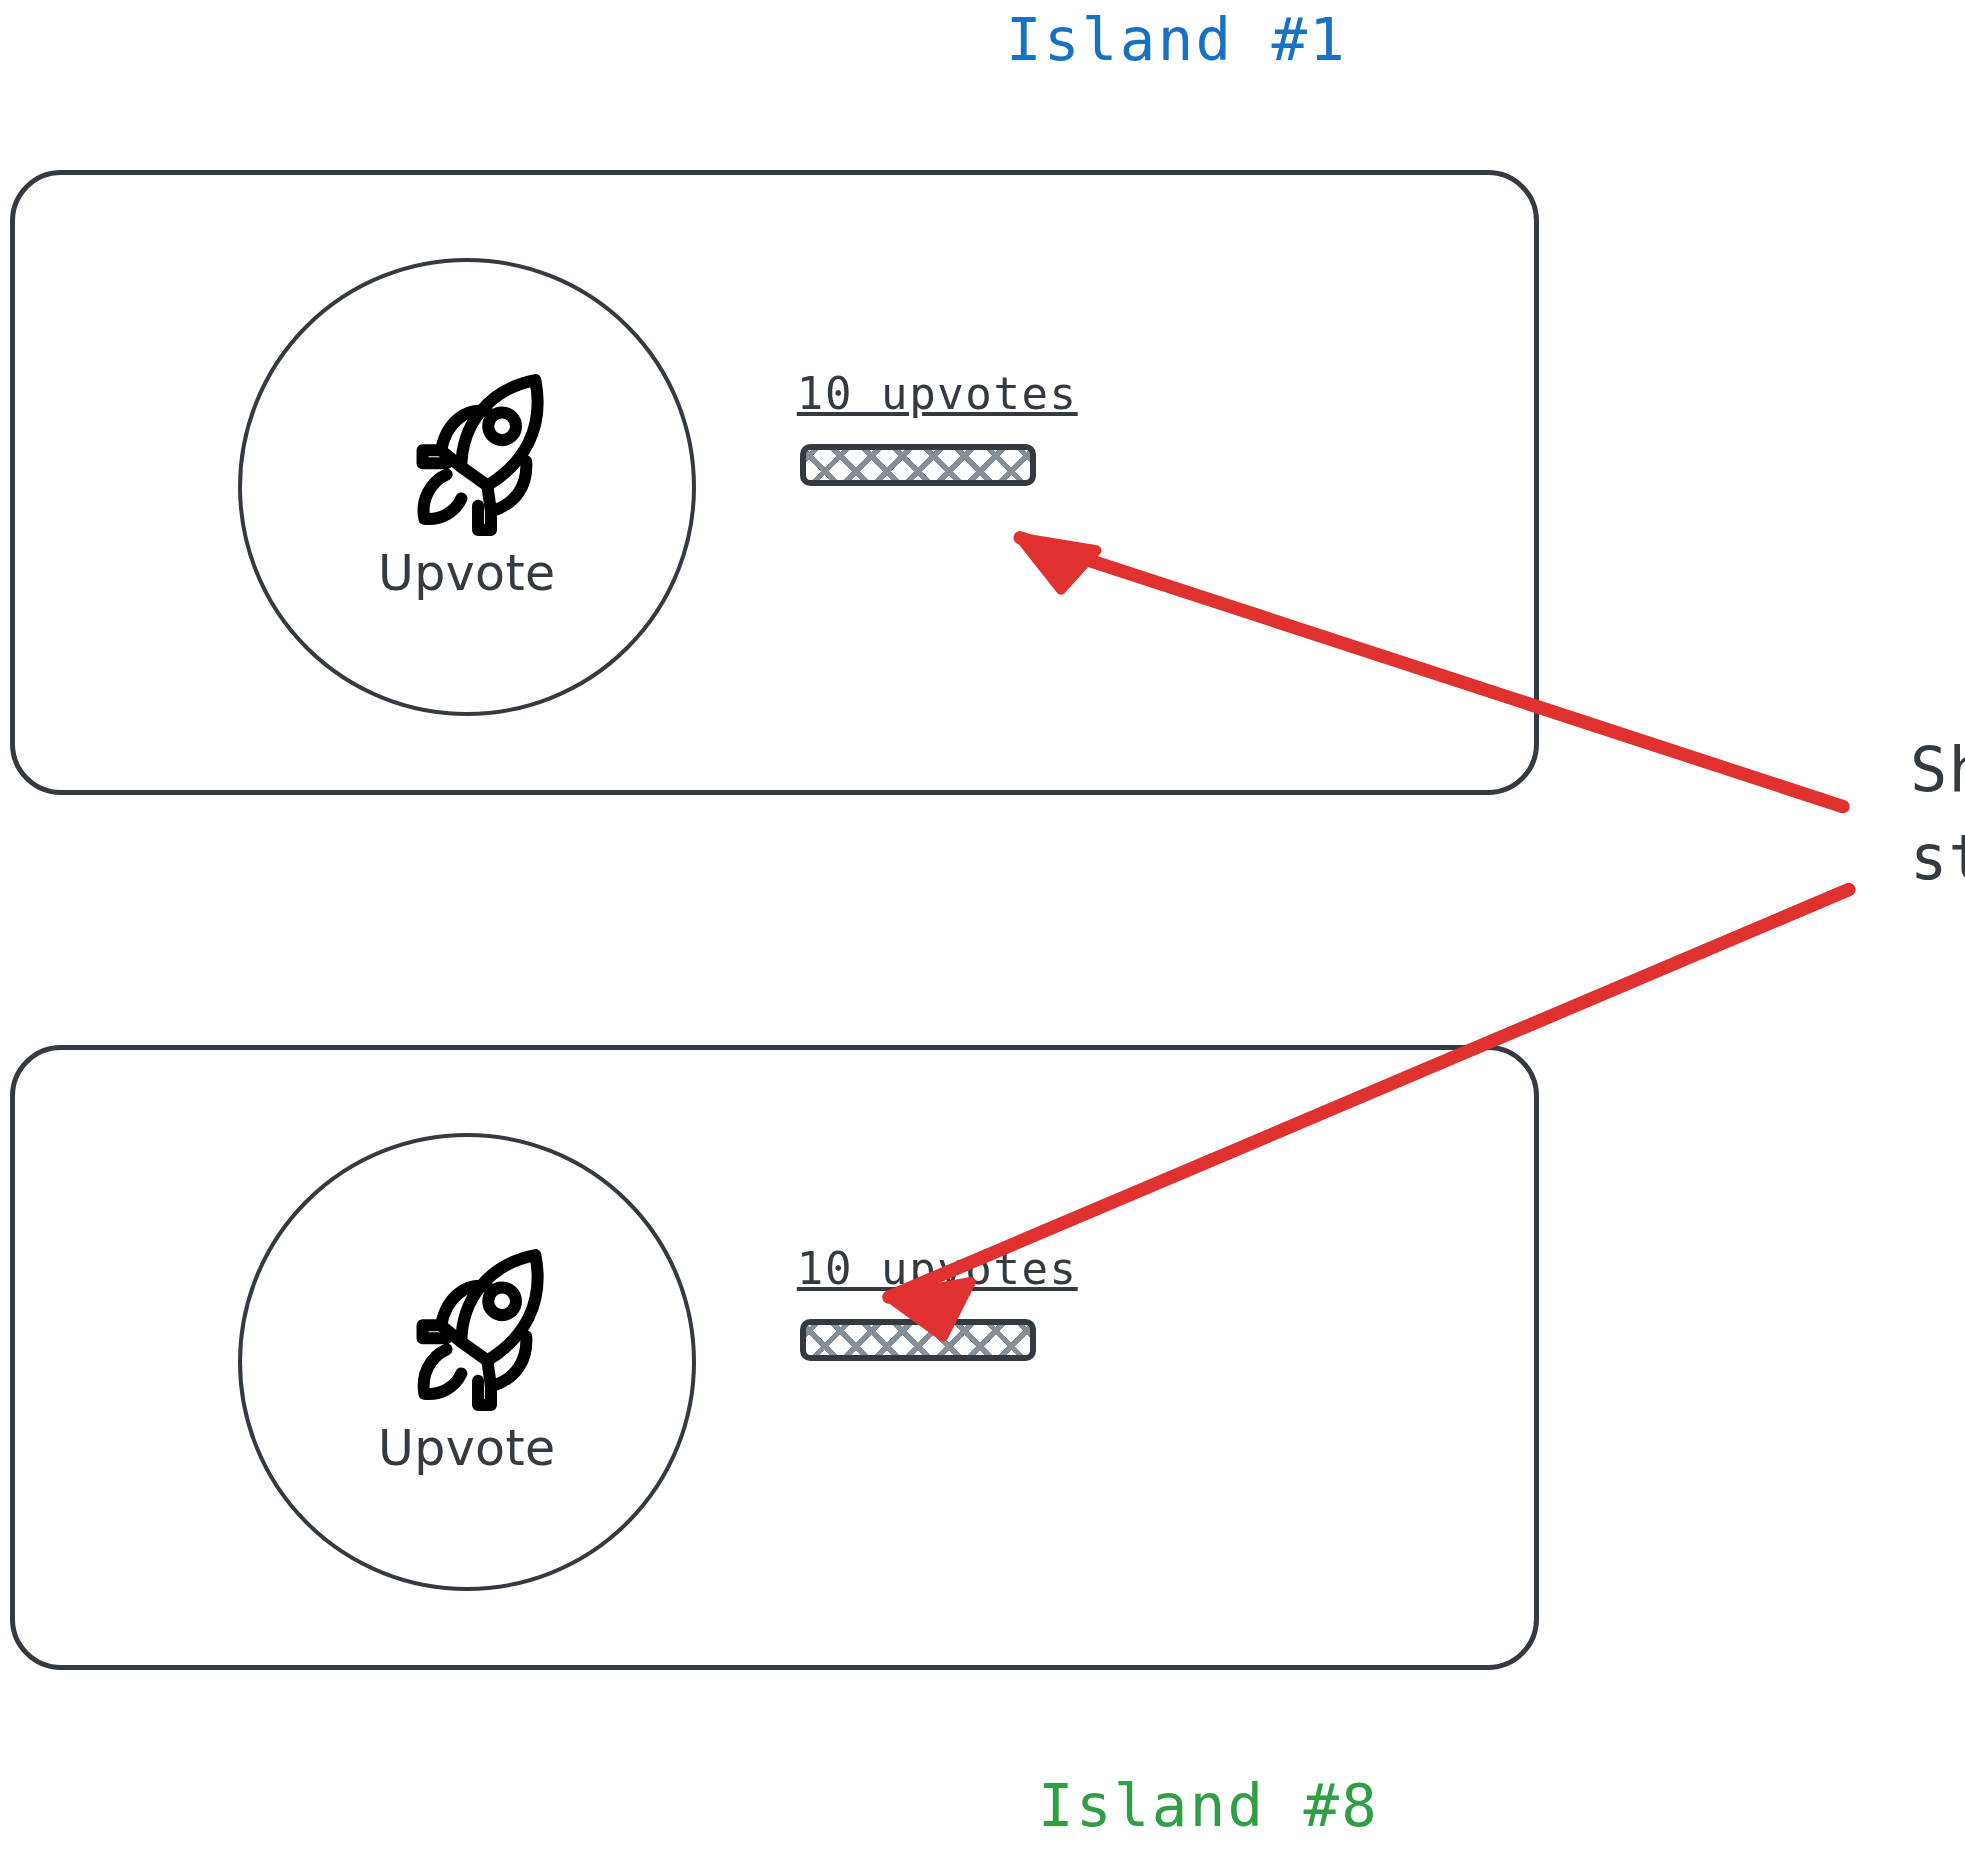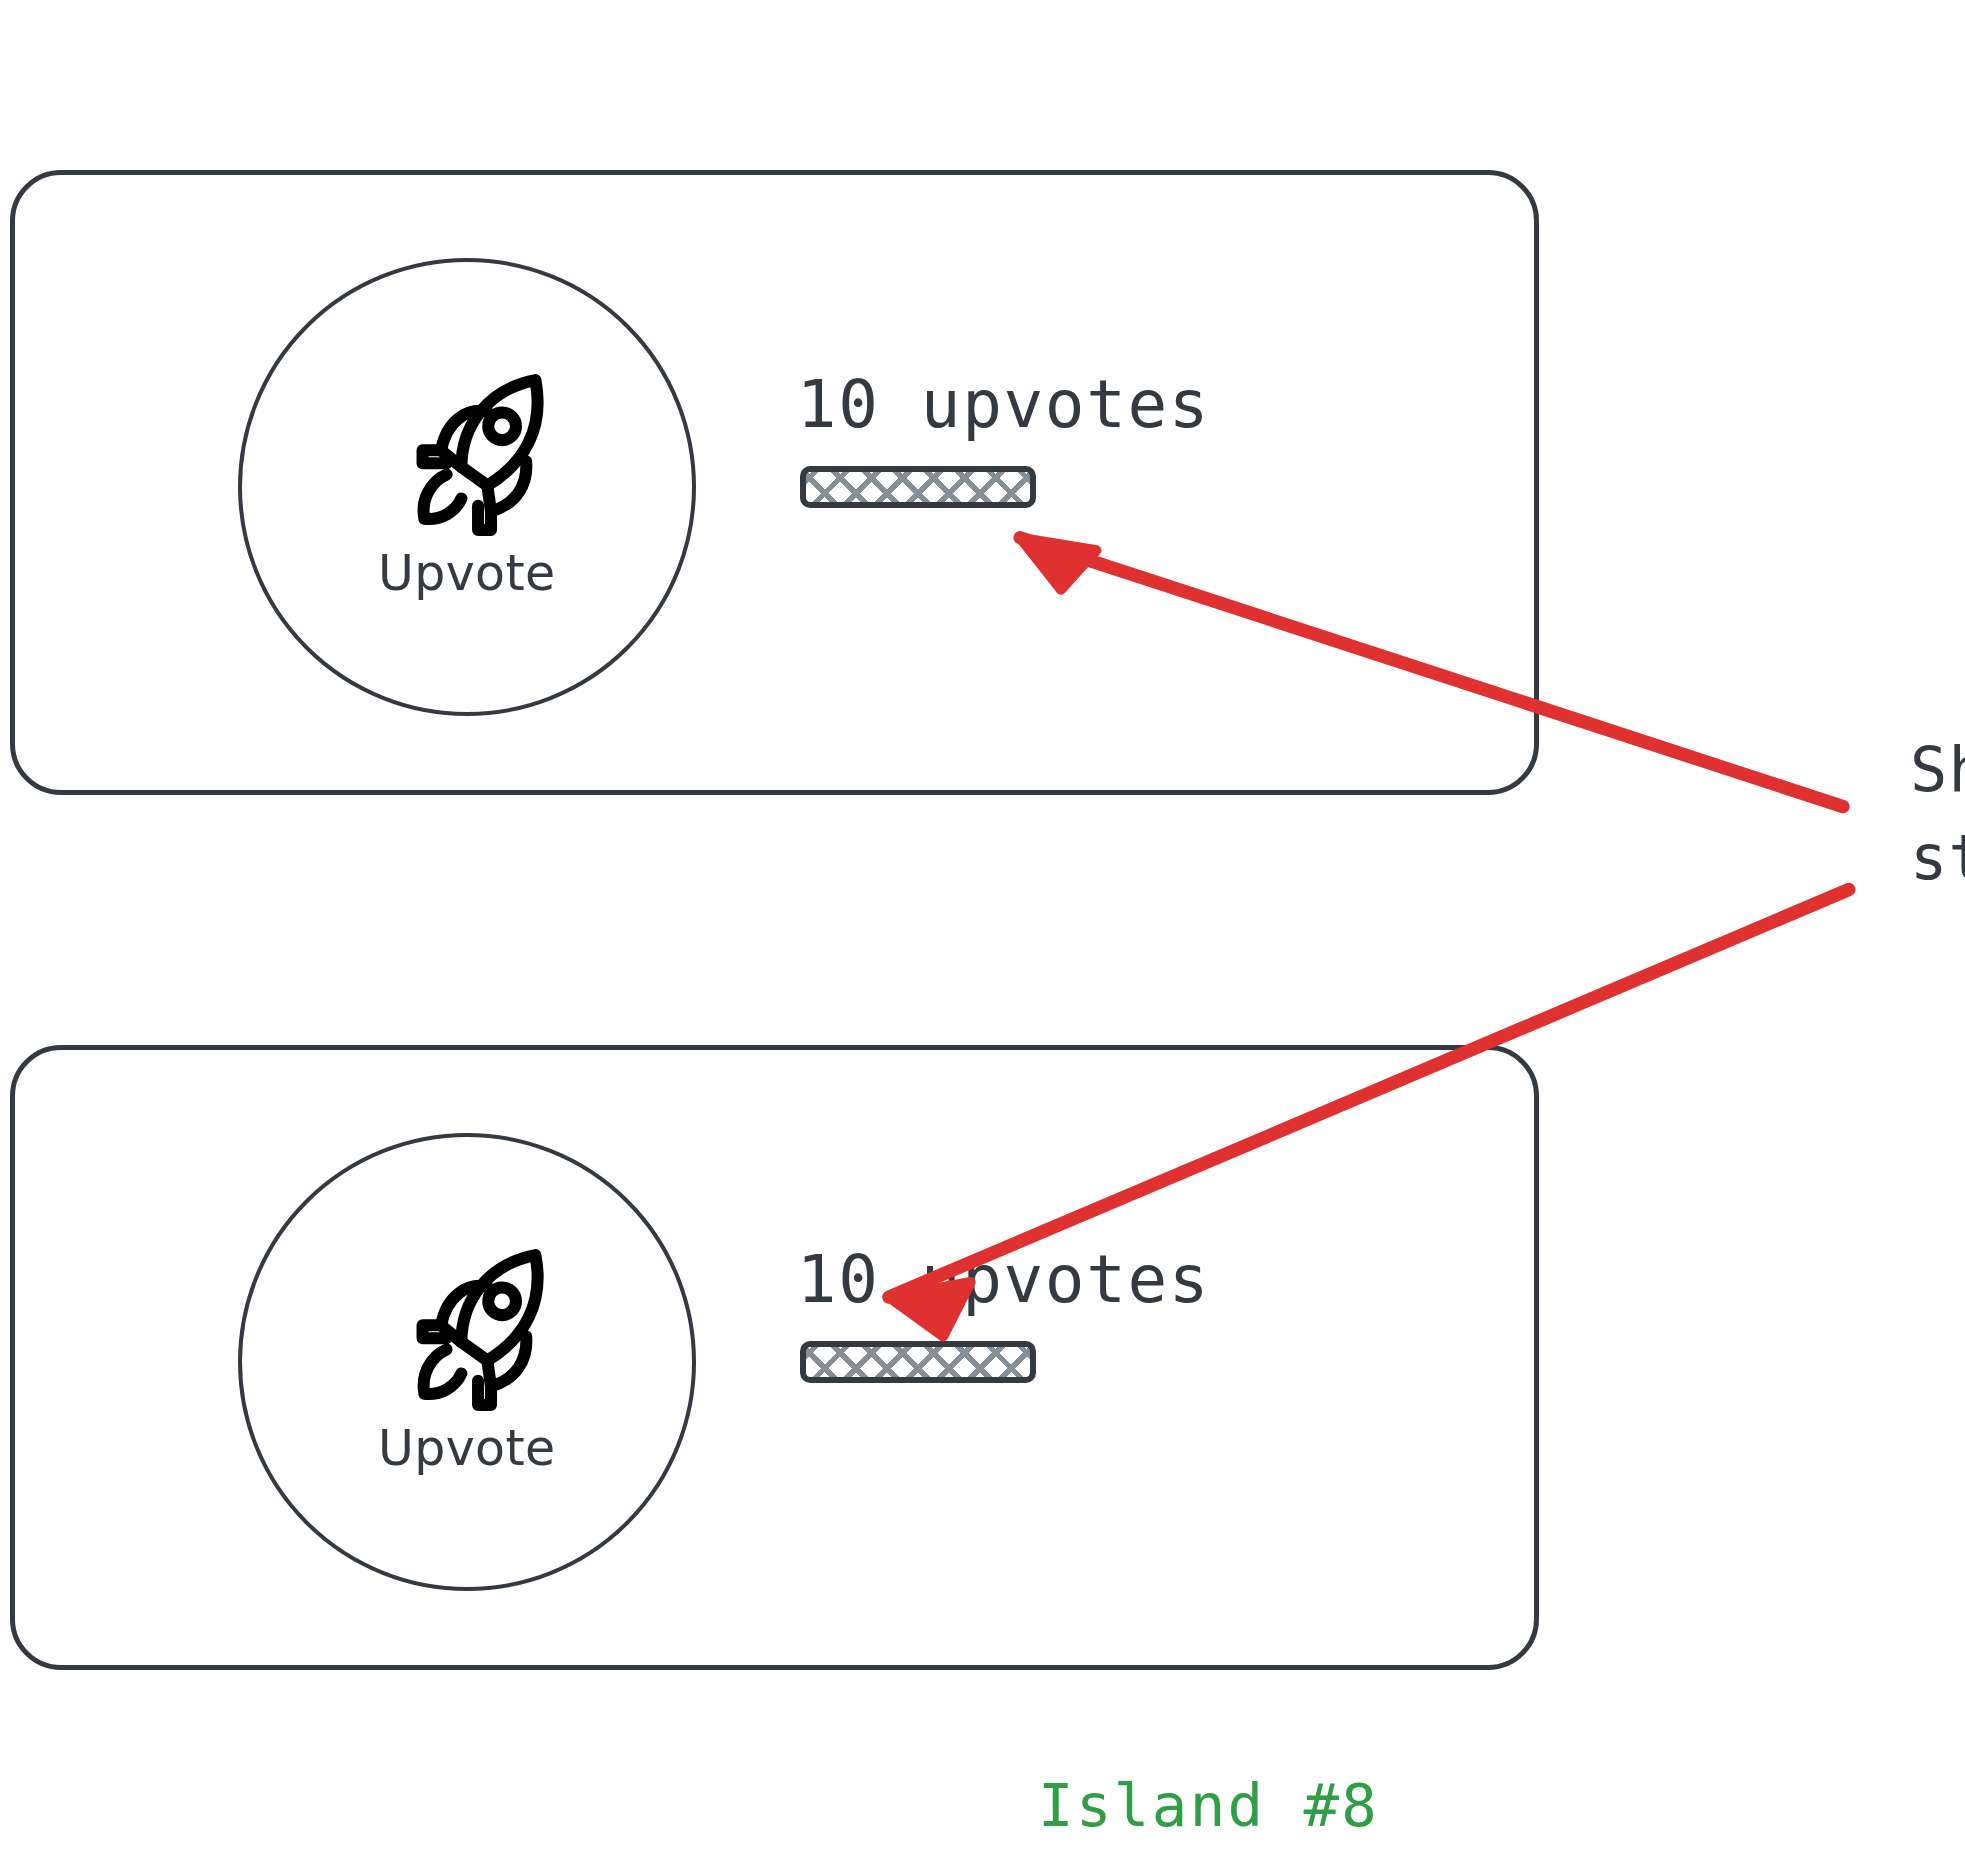--- a/index.html
+++ b/index.html
@@ -83,25 +83,26 @@
   }
 
   
   .count-block {
     position: absolute;
     left: 782px;
     top: 197px;
   }
   .count-text {
     font-family: "DejaVu Sans Mono", monospace;
-    font-size: 66px;
+    font-size: 44px;
     color: #343a40;
     letter-spacing: 1.6px;
     white-space: nowrap;
     line-height: 1;
+    text-decoration: underline;
   }
   .hatched-bar {
     margin-top: 28px;
     margin-left: 3.1px;
     width: 236px;
     height: 42px;
     border: 6.3px solid #343a40;
     border-radius: 10.2px;
     box-sizing: border-box;
     background-color: #ffffff;
@@ -129,20 +130,21 @@
     color: #343a40;
     white-space: nowrap;
     letter-spacing: 1.2px;
   }
 </style>
 </head>
 <body>
 
 <div id="canvas">
 
+  <div class="island-title" id="title-island-1">Island #1</div>
 
   <div class="island-card" id="island-card-1">
 
     <div class="upvote-button">
       <svg class="rocket-icon" viewBox="0 0 100 100" fill="none" stroke="#000000" stroke-width="6.5" stroke-linecap="round" stroke-linejoin="round">
         <path d="M44 60 C44 38 58 18 84 13 C89 39 78 58 58 70 Z"></path>
         <path d="M44 60 L33 51 C36 35 47 28 58 30"></path>
         <path d="M58 70 L60 84 C74 80 80 69 79 57"></path>
         <path d="M33 51 L23 51 L23 58 L36 58"></path>
         <path d="M60 84 L60 94 L53 94 L53 81"></path>

